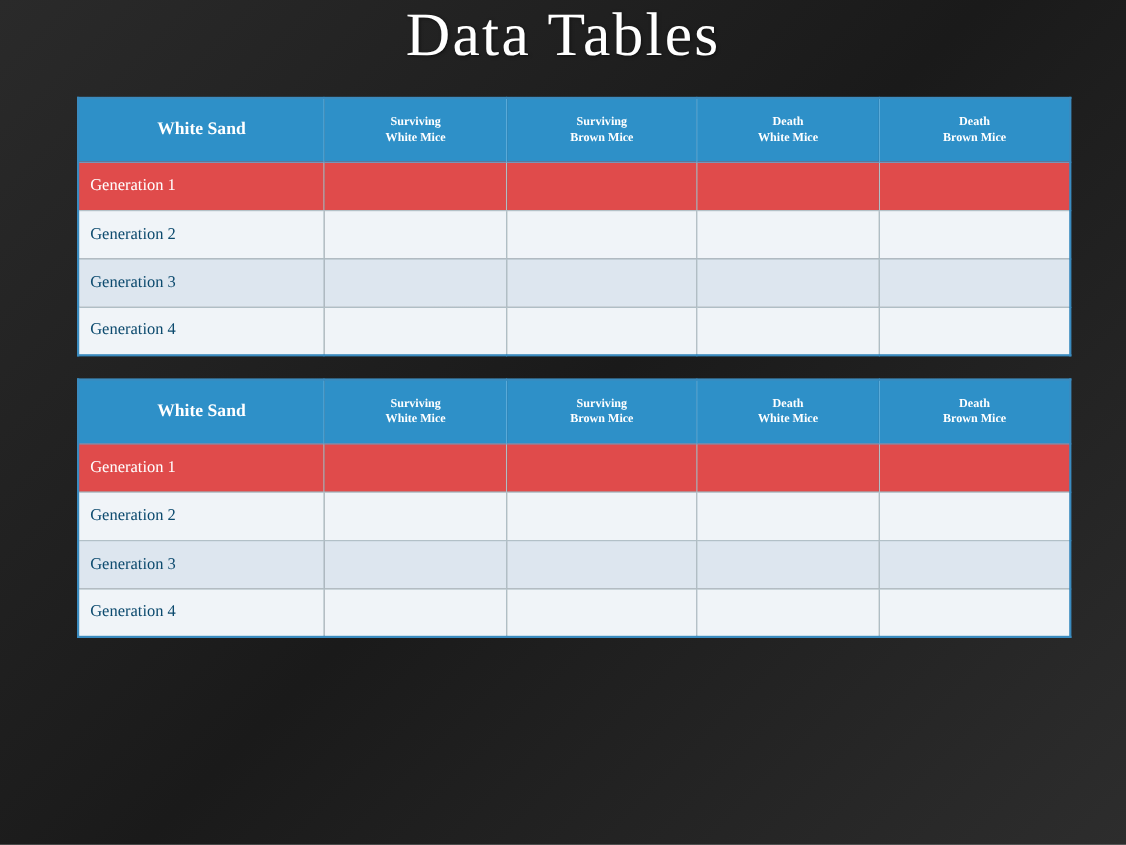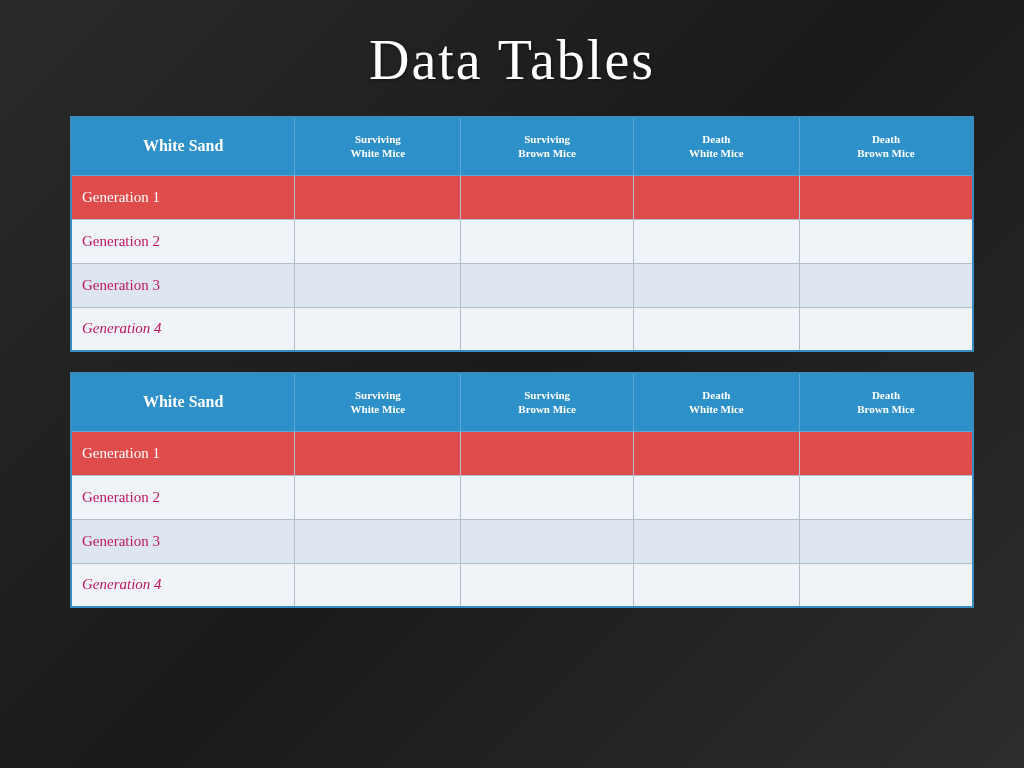--- a/index.html
+++ b/index.html
@@ -17,21 +17,20 @@
       align-items: center;
       font-family: Georgia, 'Times New Roman', serif;
       overflow: hidden;
     }
 
     .page-title {
       color: #ffffff;
       font-size: 56px;
       font-weight: 300;
       letter-spacing: 2px;
-      margin-top: 28px;
       margin-bottom: 24px;
       text-shadow: 1px 1px 3px rgba(0,0,0,0.5);
     }
 
     .tables-container {
       display: flex;
       flex-direction: column;
       gap: 20px;
       width: 924px;
       padding-left: 20px;
@@ -64,21 +63,21 @@
     .data-table td {
       font-size: 15px;
       padding: 12px 10px;
       border: 1px solid #b0bec5;
       color: #1a1a1a;
     }
 
     .data-table td.row-label {
       font-weight: normal;
       font-size: 15px;
-      color: #be185d;
+      color: #0c4a6e;
     }
 
     .row-gen1 td {
       background-color: #e04b4b;
       color: #ffffff;
       margin-top: 11px;
     }
 
     .row-gen1 td.row-label {
       background-color: #e04b4b;
@@ -88,21 +87,20 @@
     .row-gen2 td {
       background-color: #f0f4f8;
     }
 
     .row-gen3 td {
       background-color: #dde6ef;
     }
 
     .row-gen4 td {
       background-color: #f0f4f8;
-      font-style: italic;
     }
 
     .data-table tbody tr td {
       height: 44px;
     }
   </style>
 </head>
 <body>
 
 <h1 class="page-title">Data Tables</h1>

